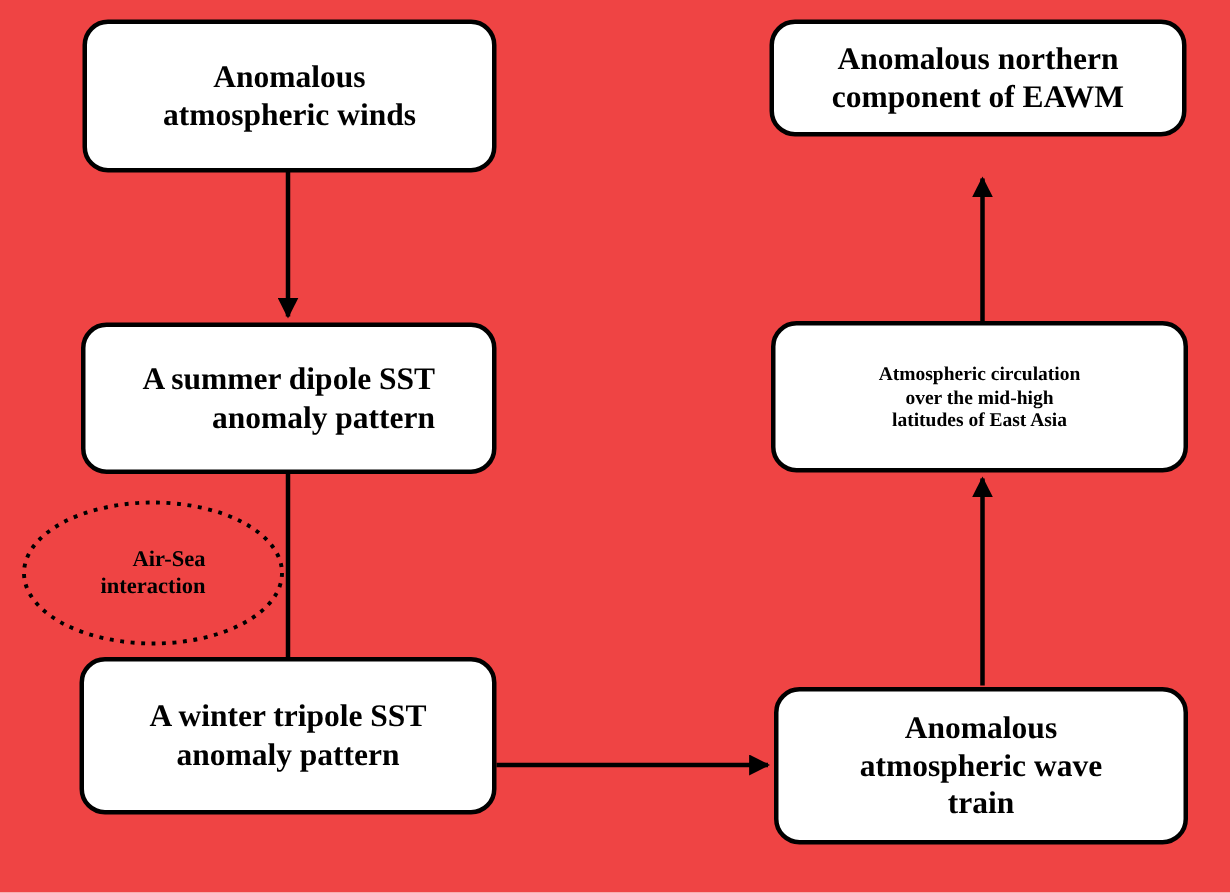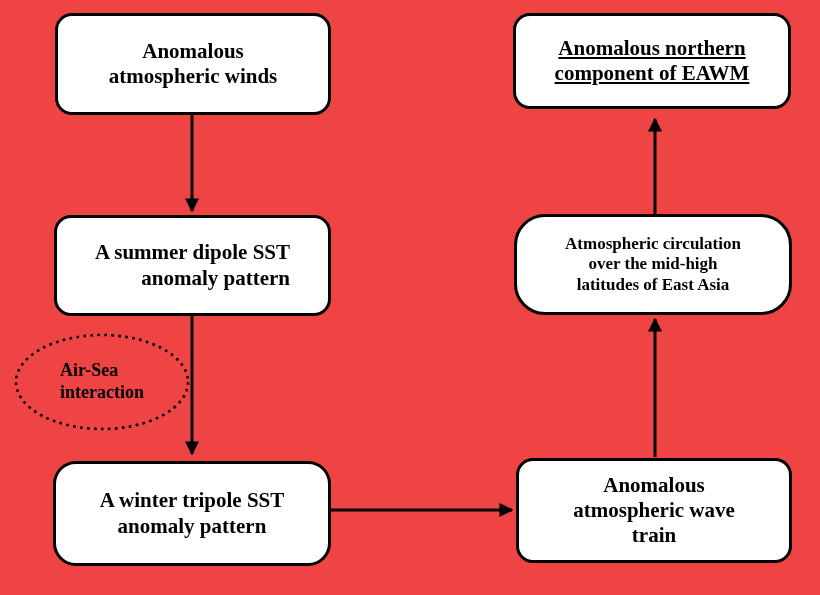--- a/index.html
+++ b/index.html
@@ -33,37 +33,37 @@
     font-weight: bold;
     display: flex;
     align-items: center;
     justify-content: center;
     text-align: center;
     white-space: pre-line;
     line-height: 1.2;
   }
   .node-winds        { left: 55px;  top: 13px;  width: 276px; height: 102px; font-size: 21px; }
   .node-summer       { left: 54px;  top: 215px; width: 277px; height: 101px; font-size: 21px; text-align: right; }
-  .node-winter       { left: 53px;  top: 461px; width: 278px; height: 105px; font-size: 21px; border-radius: 23px; }
+  .node-winter       { left: 53px;  top: 438px; width: 278px; height: 105px; font-size: 21px; }
   .node-wavetrain    { left: 516px; top: 458px; width: 276px; height: 105px; font-size: 21px; }
-  .node-circulation  { left: 514px; top: 214px; width: 278px; height: 101px; font-size: 17px; border-radius: 31px; }
-  .node-eawm         { left: 513px; top: 13px;  width: 278px; height: 96px; font-size: 21px; text-decoration: underline; }
+  .node-circulation  { left: 514px; top: 214px; width: 278px; height: 101px; font-size: 13px; }
+  .node-eawm         { left: 513px; top: 13px;  width: 278px; height: 78px; font-size: 21px; }
   .ellipse-label {
     position: absolute;
     left: 16px;
     top: 335px;
     width: 172px;
     height: 94px;
     color: #000000;
     font-weight: bold;
-    font-size: 18px;
+    font-size: 15px;
     display: flex;
     align-items: center;
     justify-content: center;
-    text-align: left;
+    text-align: right;
     white-space: pre-line;
     line-height: 1.2;
   }
 </style>
 </head>
 <body>
 
 <div class="canvas">
 
   <svg class="connectors" viewBox="0 0 820 595" aria-hidden="true">

